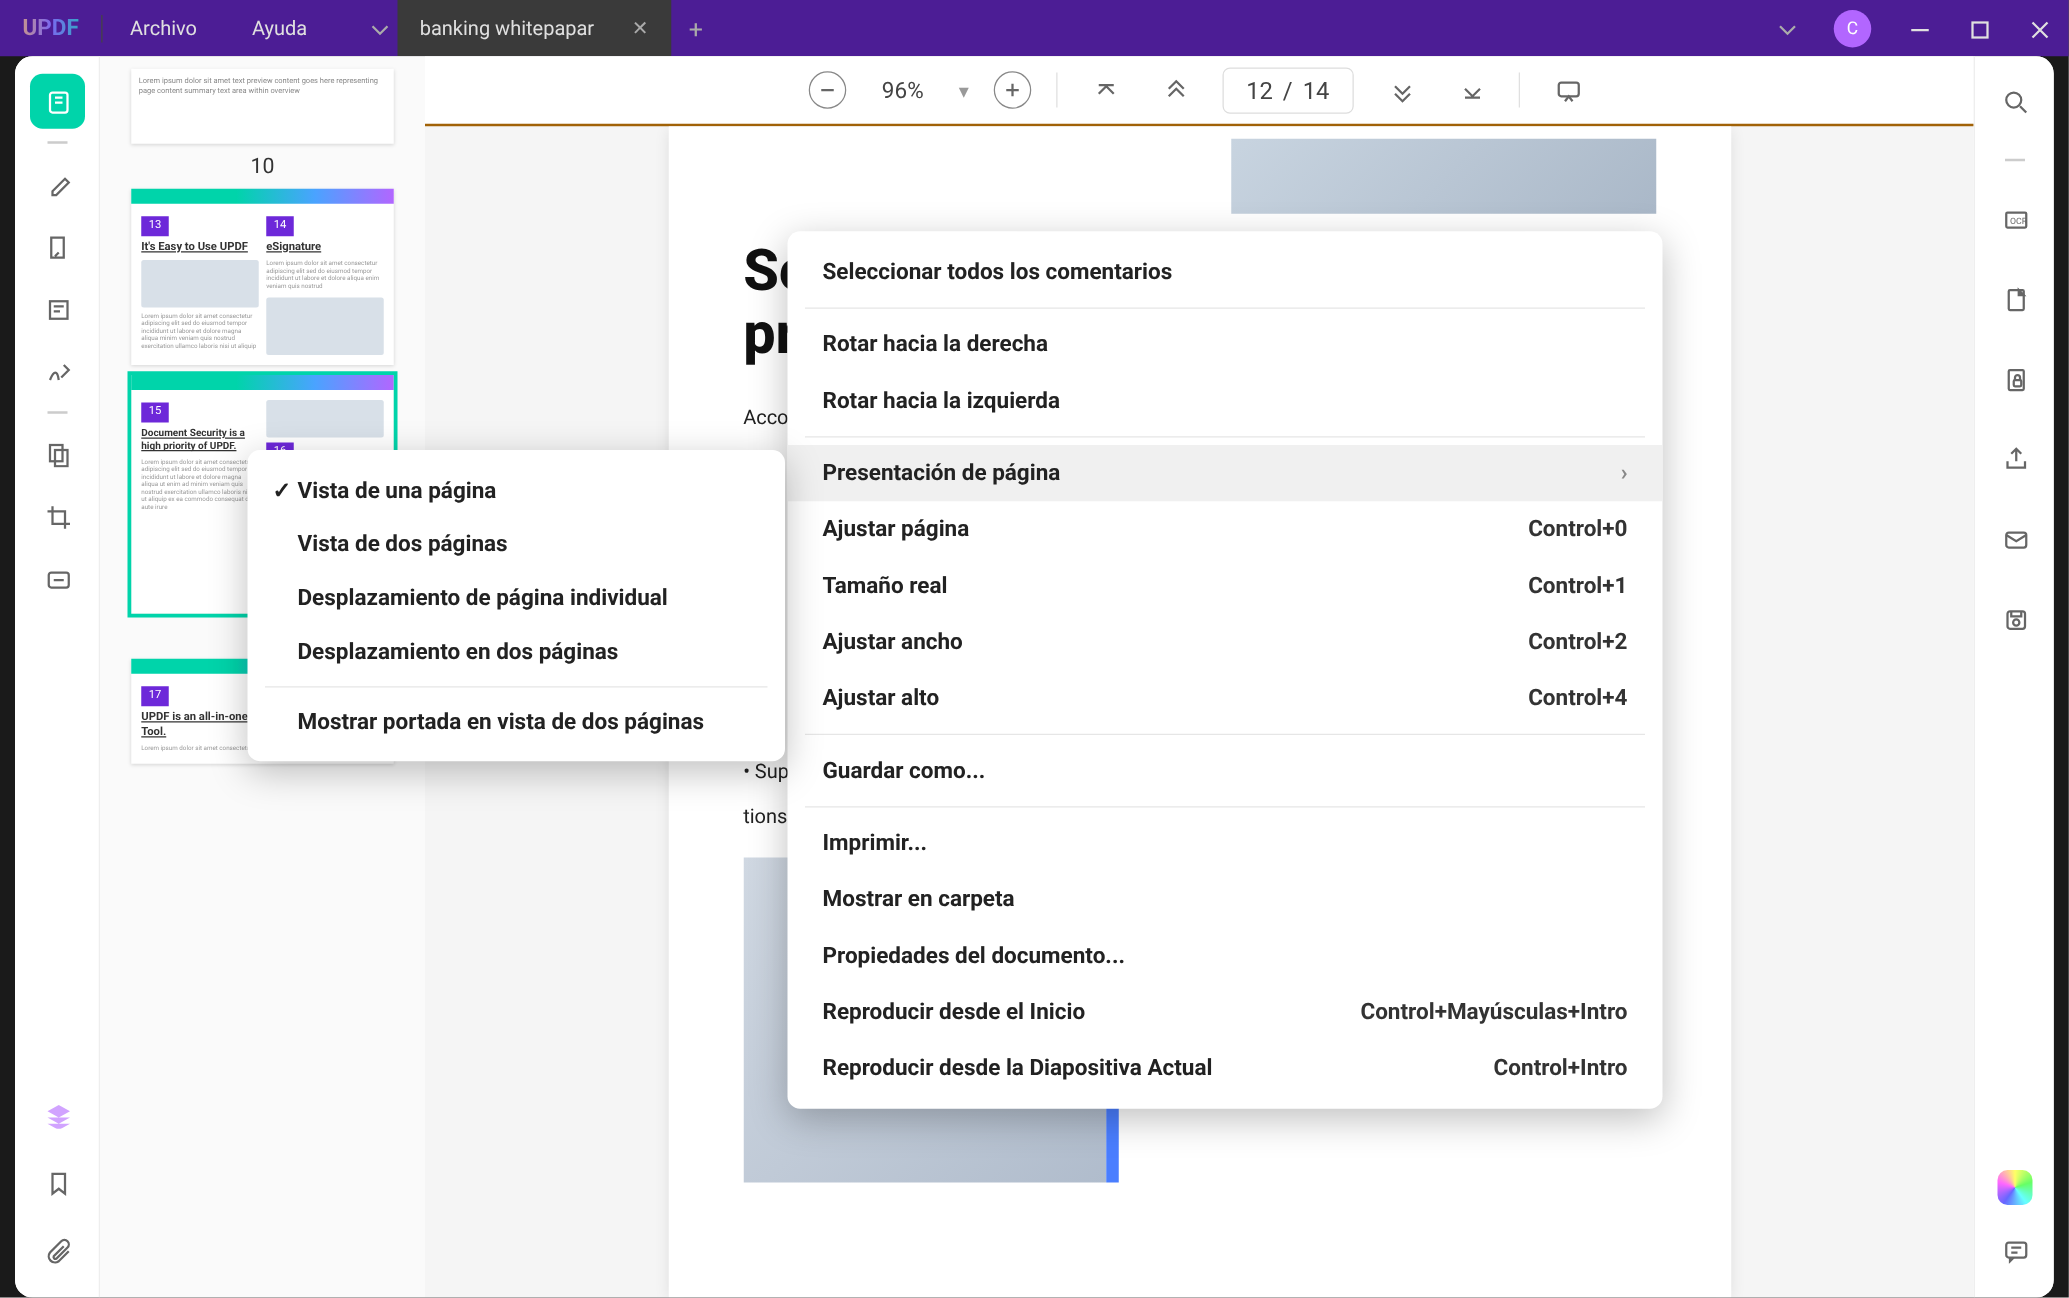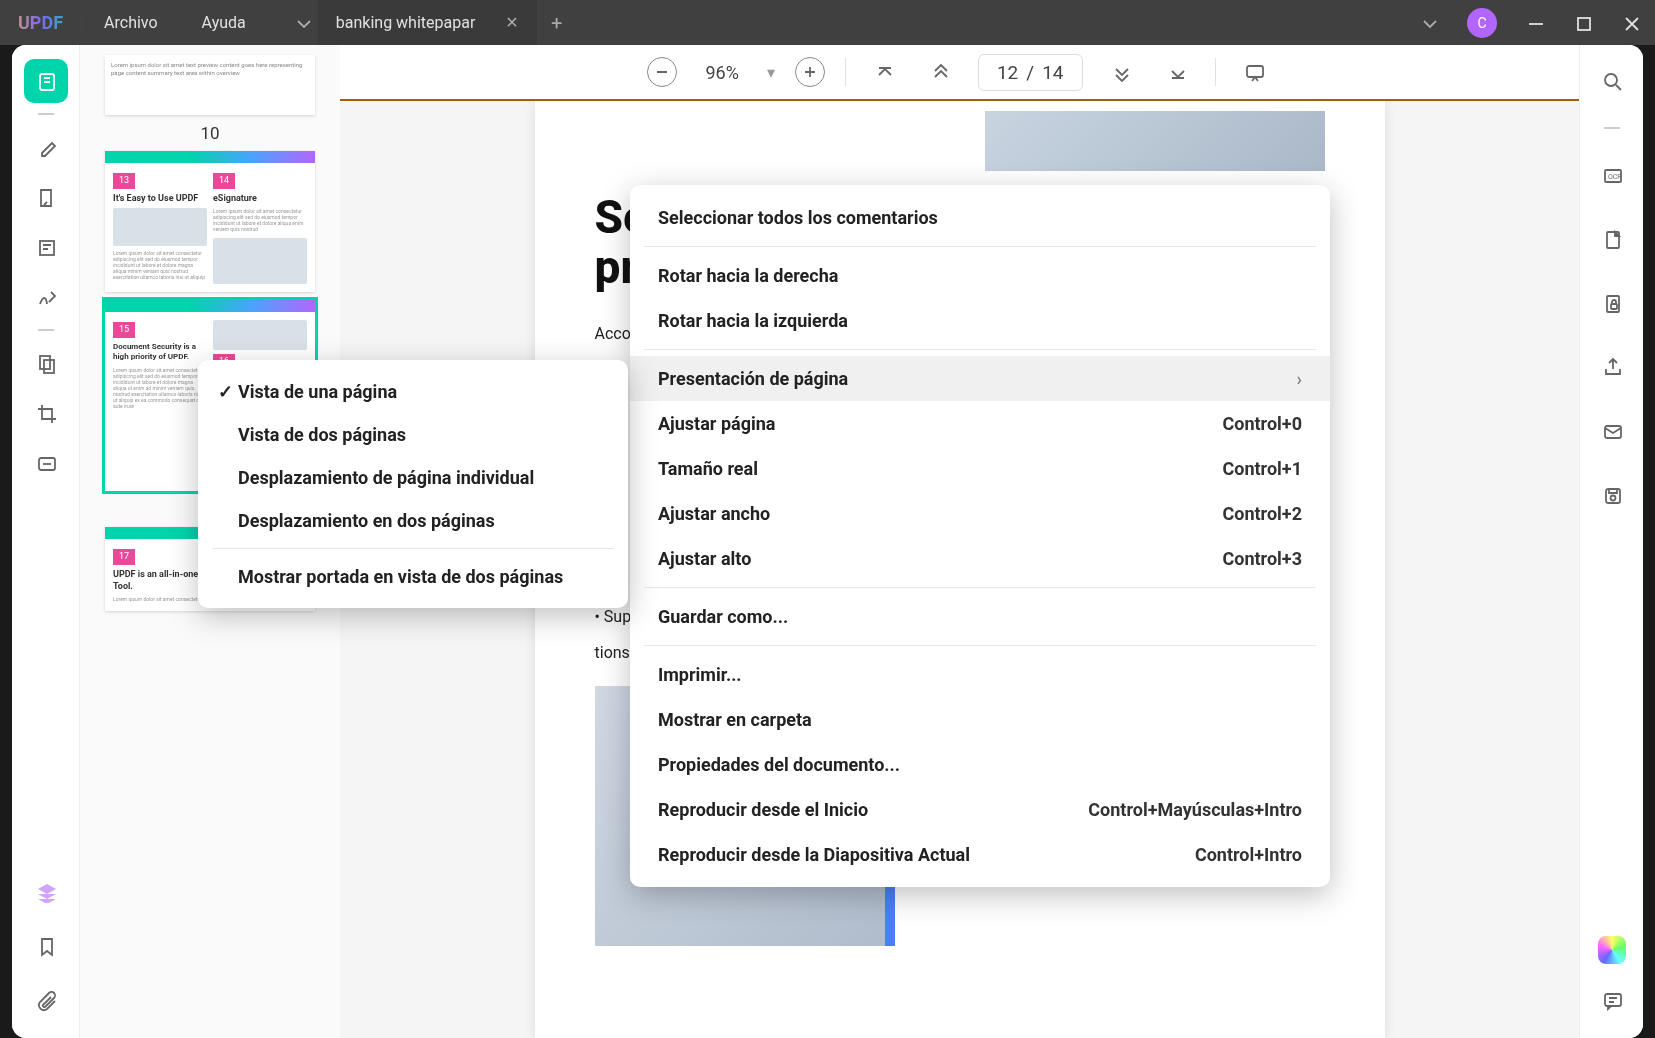--- a/index.html
+++ b/index.html
@@ -1,19 +1,19 @@
 <!DOCTYPE html>
 <html><head>
 <meta charset="utf-8">
 <style>
 * { margin: 0; padding: 0; box-sizing: border-box; font-family: -apple-system, BlinkMacSystemFont, "Segoe UI", Roboto, sans-serif; }
 body { background: #1a1a1a; width: 1655px; height: 1038px; overflow: hidden; position: relative; }
 
 
-.titlebar { height: 45px; background: #404040; display: flex; align-items: center; color: #e0e0e0; }
+.titlebar { height: 45px; background: #4c1d95; display: flex; align-items: center; color: #e0e0e0; }
 .logo { padding: 0 18px; font-weight: 700; font-size: 18px; background: linear-gradient(90deg,#ffb347,#7b68ee,#00d4aa); -webkit-background-clip: text; background-clip: text; color: transparent; }
 .vsep { width: 1px; height: 22px; background: #444; }
 .menu-item { padding: 0 22px; font-size: 16px; cursor: pointer; }
 .tab-strip { display: flex; align-items: center; height: 100%; margin-left: 20px; }
 .tab-dd { width: 30px; height: 100%; display: flex; align-items: center; justify-content: center; color: #aaa; }
 .tab { display: flex; align-items: center; padding: 0 18px; height: 100%; background: #3a3a3a; gap: 30px; }
 .tab-add { width: 40px; display: flex; align-items: center; justify-content: center; color: #aaa; font-size: 20px; }
 .win-controls { margin-left: auto; display: flex; align-items: center; height: 100%; }
 .win-dd { width: 48px; height: 100%; display: flex; align-items: center; justify-content: center; color: #aaa; }
 .avatar { width: 30px; height: 30px; border-radius: 50%; background: #b266ff; color: #fff; display: flex; align-items: center; justify-content: center; margin: 0 14px; font-size: 14px; }
@@ -28,23 +28,23 @@
 .tool-btn.active { background: #00d4aa; color: #fff; }
 .hdash { width: 16px; height: 2px; background: #ccc; margin: 4px 0; }
 .left-bottom { margin-top: auto; margin-bottom: 16px; display: flex; flex-direction: column; align-items: center; gap: 10px; }
 
 
 .thumb-panel { width: 260px; background: #fafafa; overflow: hidden; padding: 10px 0; display: flex; flex-direction: column; align-items: center; gap: 8px; }
 .thumb-card { width: 210px; background: #fff; box-shadow: 0 1px 3px rgba(0,0,0,.15); position: relative; }
 .thumb-card.selected { outline: 3px solid #00d4aa; }
 .thumb-bar { height: 12px; background: linear-gradient(90deg,#00d4aa 40%,#4aa3ff 70%,#b266ff); }
 .thumb-body { padding: 8px; font-size: 7px; color: #333; line-height: 1.3; }
-.thumb-num { background: #ec4899; color: #fff; font-size: 9px; padding: 2px 6px; display: inline-block; margin: 2px 0; }
+.thumb-num { background: #6d28d9; color: #fff; font-size: 9px; padding: 2px 6px; display: inline-block; margin: 2px 0; }
 .thumb-label { font-size: 17px; color: #333; }
-.thumb-heading { font-weight: 700; font-size: 9px; margin: 2px 0; }
+.thumb-heading { font-weight: 700; font-size: 9px; margin: 2px 0; text-decoration: underline; }
 .thumb-img { background: #d8e0e8; border-radius: 2px; }
 
 
 .viewer { flex: 1; background: #f5f5f5; display: flex; flex-direction: column; }
 .view-toolbar { height: 56px; background: #fff; border-bottom: 2px solid #a16207; display: flex; align-items: center; justify-content: center; gap: 20px; }
 .vt-btn { width: 36px; height: 36px; display: flex; align-items: center; justify-content: center; color: #666; border-radius: 6px; }
 .vt-btn.circle { border: 1.5px solid #888; border-radius: 50%; width: 30px; height: 30px; }
 .vt-sep { width: 1px; height: 28px; background: #e0e0e0; }
 .zoom-display { font-size: 18px; color: #444; padding: 0 8px; }
 .zoom-dd { color: #999; }
@@ -401,21 +401,21 @@
   <div class="cm-item">
       <span>Tamaño real</span>
       <span class="shortcut">Control+1</span>
     </div>
   <div class="cm-item">
       <span>Ajustar ancho</span>
       <span class="shortcut">Control+2</span>
     </div>
   <div class="cm-item">
       <span>Ajustar alto</span>
-      <span class="shortcut">Control+3</span>
+      <span class="shortcut">Control+4</span>
     </div>
   <div class="cm-div"></div>
   <div class="cm-item">
       <span>Guardar como...</span>
     </div>
   <div class="cm-div"></div>
   <div class="cm-item">
       <span>Imprimir...</span>
     </div>
   <div class="cm-item">

